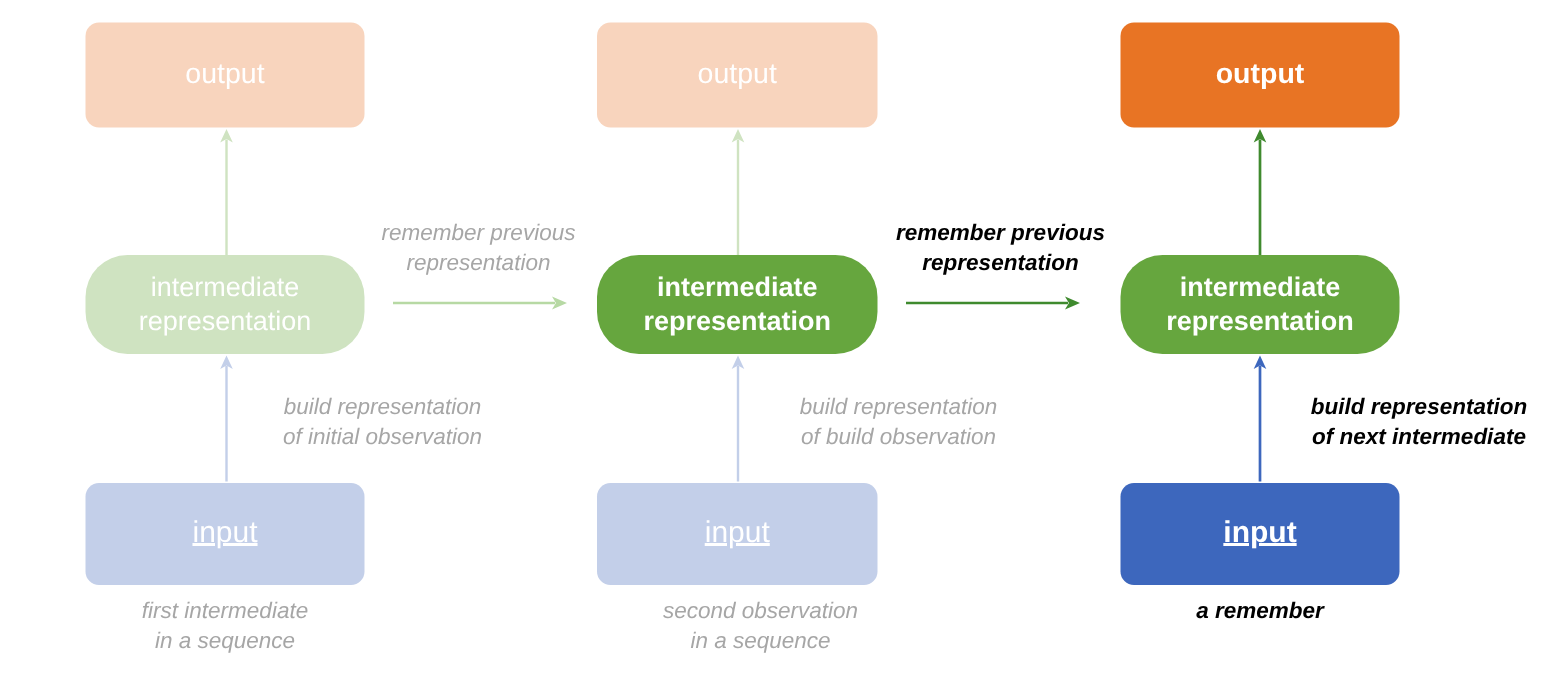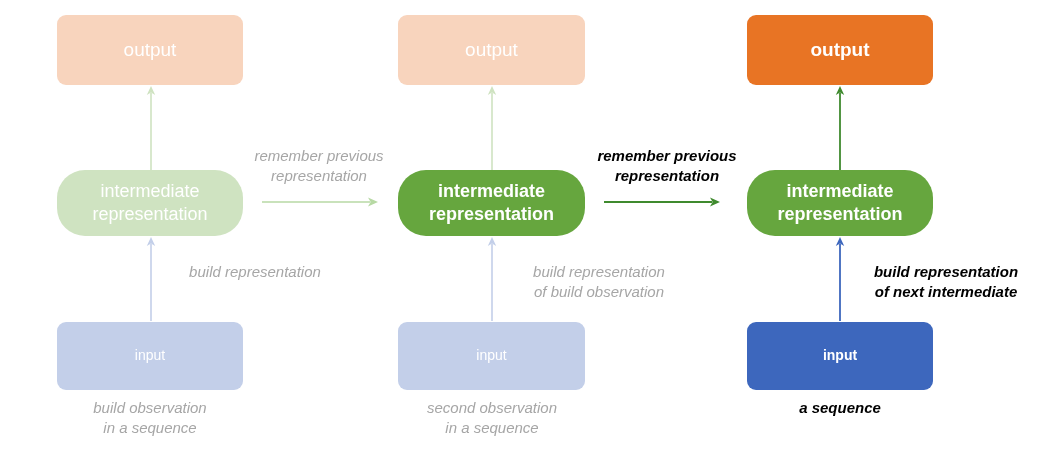--- a/index.html
+++ b/index.html
@@ -28,21 +28,21 @@
     text-align: center;
     color: #ffffff;
     box-sizing: border-box;
     line-height: 1.28;
     user-select: none;
   }
   .node-label { display: block; }
 
   .node.output  { font-size: 19px; }
   .node.inter   { font-size: 18px; font-weight: 700; border-radius: 28px; }
-  .node.input   { font-size: 14px; font-weight: 700; }
+  .node.input   { font-size: 20px; font-weight: 700; text-decoration: underline; }
 
   
   .node.faded.output { background: #f8d4bd; font-weight: 400; }
   .node.faded.inter  { background: #cfe3c1; font-weight: 400; }
   .node.faded.input  { background: #c3cfe9; font-weight: 400; }
 
   
   .node.mid.output { background: #f8d4bd; font-weight: 400; }
   .node.mid.inter  { background: #66a63e; font-weight: 700; }
   .node.mid.input  { background: #c3cfe9; font-weight: 400; }
@@ -94,28 +94,29 @@
 
   <div class="arrow" style="left:145px; top:237px; width:12px; height:84px;">
     <svg width="12" height="84" viewBox="0 0 12 84">
       <line x1="6" y1="84" x2="6" y2="7" stroke="#c3cfe9" stroke-width="1.6"></line>
       <path d="M6 0 L10.2 9 L6 6.6 L1.8 9 Z" fill="#c3cfe9"></path>
     </svg>
   </div>
 
   <div class="caption dim" style="left:155px; top:262px; width:200px;">
     <div>build representation</div>
+    <div>of initial observation</div>
   </div>
 
   <div class="node faded input" style="left:57px; top:322px; width:186px; height:68px;">
     <span class="node-label">input</span>
   </div>
 
   <div class="caption dim" style="left:57px; top:398px; width:186px;">
-    <div>build observation</div>
+    <div>first intermediate</div>
     <div>in a sequence</div>
   </div>
 
   <div class="caption dim" style="left:240px; top:146px; width:158px;">
     <div>remember previous</div>
     <div>representation</div>
   </div>
 
   <div class="arrow" style="left:262px; top:196px; width:116px; height:12px;">
     <svg width="116" height="12" viewBox="0 0 116 12">
@@ -149,21 +150,21 @@
 
   <div class="caption dim" style="left:496px; top:262px; width:206px;">
     <div>build representation</div>
     <div>of build observation</div>
   </div>
 
   <div class="node mid input" style="left:398px; top:322px; width:187px; height:68px;">
     <span class="node-label">input</span>
   </div>
 
-  <div class="caption dim" style="left:392px; top:398px; width:200px;">
+  <div class="caption dim" style="left:407px; top:398px; width:200px;">
     <div>second observation</div>
     <div>in a sequence</div>
   </div>
 
   <div class="caption strong" style="left:588px; top:146px; width:158px;">
     <div>remember previous</div>
     <div>representation</div>
   </div>
 
   <div class="arrow" style="left:604px; top:196px; width:116px; height:12px;">
@@ -199,16 +200,16 @@
   <div class="caption strong" style="left:848px; top:262px; width:196px;">
     <div>build representation</div>
     <div>of next intermediate</div>
   </div>
 
   <div class="node full input" style="left:747px; top:322px; width:186px; height:68px;">
     <span class="node-label">input</span>
   </div>
 
   <div class="caption strong" style="left:740px; top:398px; width:200px;">
-    <div>a sequence</div>
+    <div>a remember</div>
   </div>
 
 </div>
 
 </body></html>

